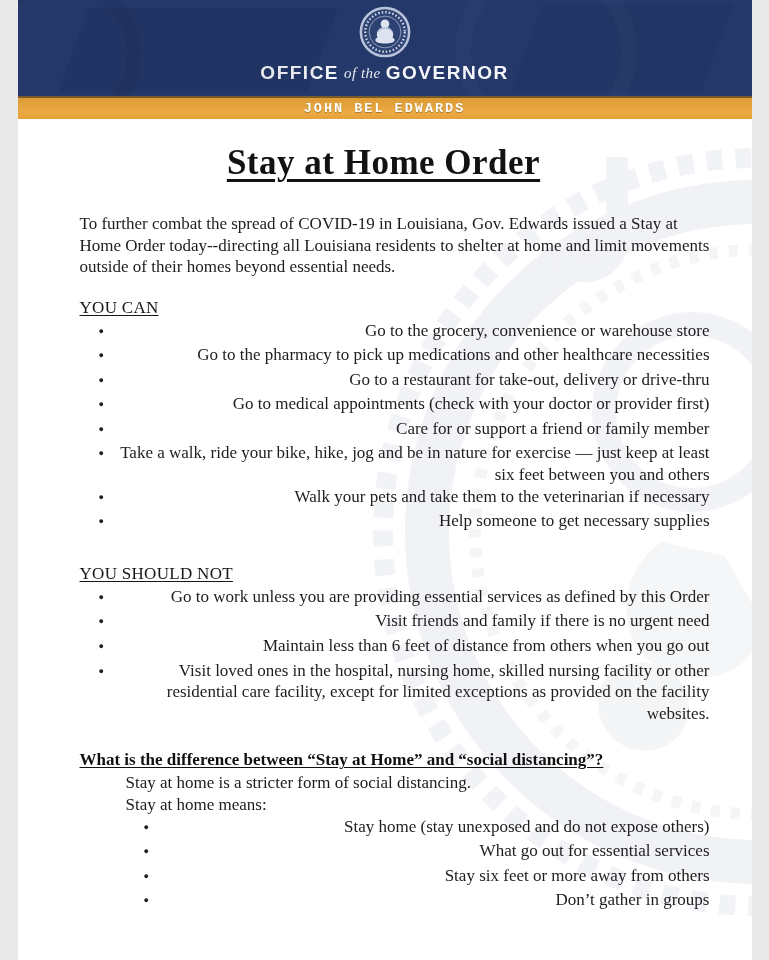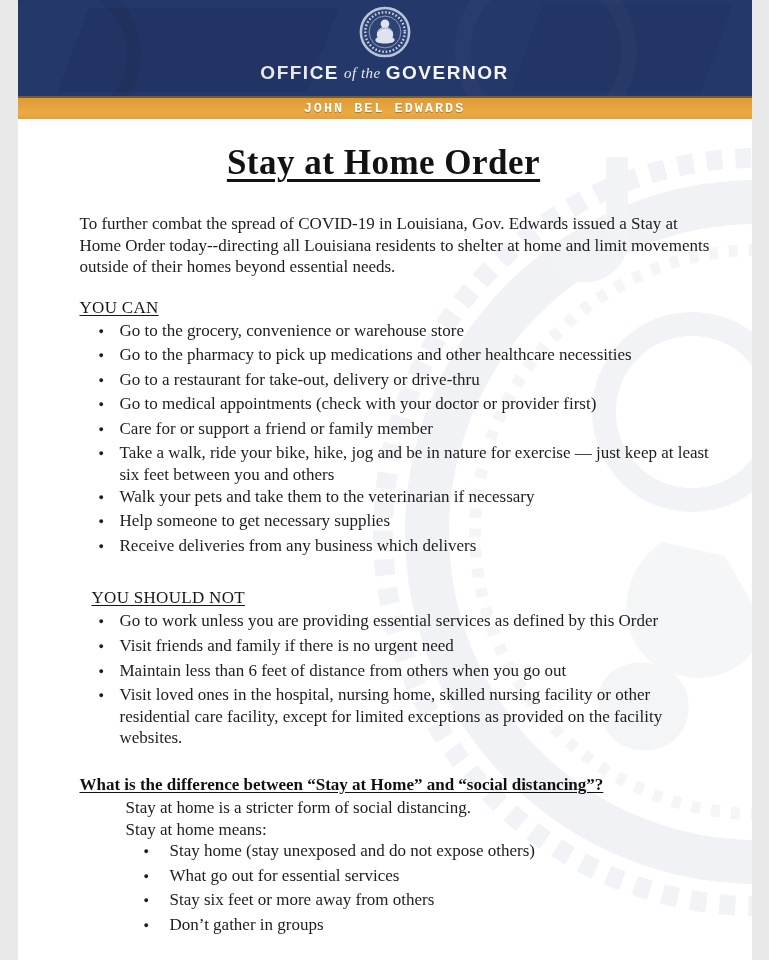--- a/index.html
+++ b/index.html
@@ -42,26 +42,26 @@
   .content{position:relative;z-index:1;padding:0 42px 0 62px;}
   h1{
     margin:24px 22px 0 0;text-align:center;font-size:35px;font-weight:bold;color:#121212;
     letter-spacing:.5px;text-decoration:underline;text-decoration-thickness:2.5px;text-underline-offset:5px;
   }
   .intro{margin:30px 0 0;max-width:645px;font-size:17px;line-height:21.5px;}
   h2{
     margin:20px 0 2px;font-size:17px;font-weight:normal;letter-spacing:.3px;color:#161616;
     text-decoration:underline;text-underline-offset:2px;
   }
-  h2.sn{margin-top:29px;margin-left:12px;}
+  h2.sn{margin-top:29px;}
   .list{margin:0;padding:0;list-style:none;font-size:17px;line-height:21.6px;}
   .li{display:flex;}
   .bullet{flex:0 0 21px;margin-left:19px;}
   .bullet::before{content:"\25CF";font-size:9px;position:relative;top:-2px;}
-  .txt{flex:1;max-width:625px;}
+  .txt{flex:1;max-width:625px;text-align:right;}
   h3{
     margin:26px 0 0;font-size:17px;font-weight:bold;color:#111;
     text-decoration:underline;text-underline-offset:2px;
   }
   .indent{margin:2px 0 0 46px;font-size:17px;line-height:21.6px;}
   .indent + .indent{margin-top:0;}
   .sub{margin-top:0;}
   .sub .bullet{margin-left:64px;flex-basis:26px;}
 </style>
 </head>
@@ -134,24 +134,20 @@
           <span class="txt">Take a walk, ride your bike, hike, jog and be in nature for exercise — just keep at least six feet between you and others</span>
         </li>
       <li class="li">
           <span class="bullet"></span>
           <span class="txt">Walk your pets and take them to the veterinarian if necessary</span>
         </li>
       <li class="li">
           <span class="bullet"></span>
           <span class="txt">Help someone to get necessary supplies</span>
         </li>
-      <li class="li">
-          <span class="bullet"></span>
-          <span class="txt">Receive deliveries from any business which delivers</span>
-        </li>
     </ul>
 
     <h2 class="sn">YOU SHOULD NOT</h2>
     <ul class="list">
       <li class="li">
           <span class="bullet"></span>
           <span class="txt">Go to work unless you are providing essential services as defined by this Order</span>
         </li>
       <li class="li">
           <span class="bullet"></span>

